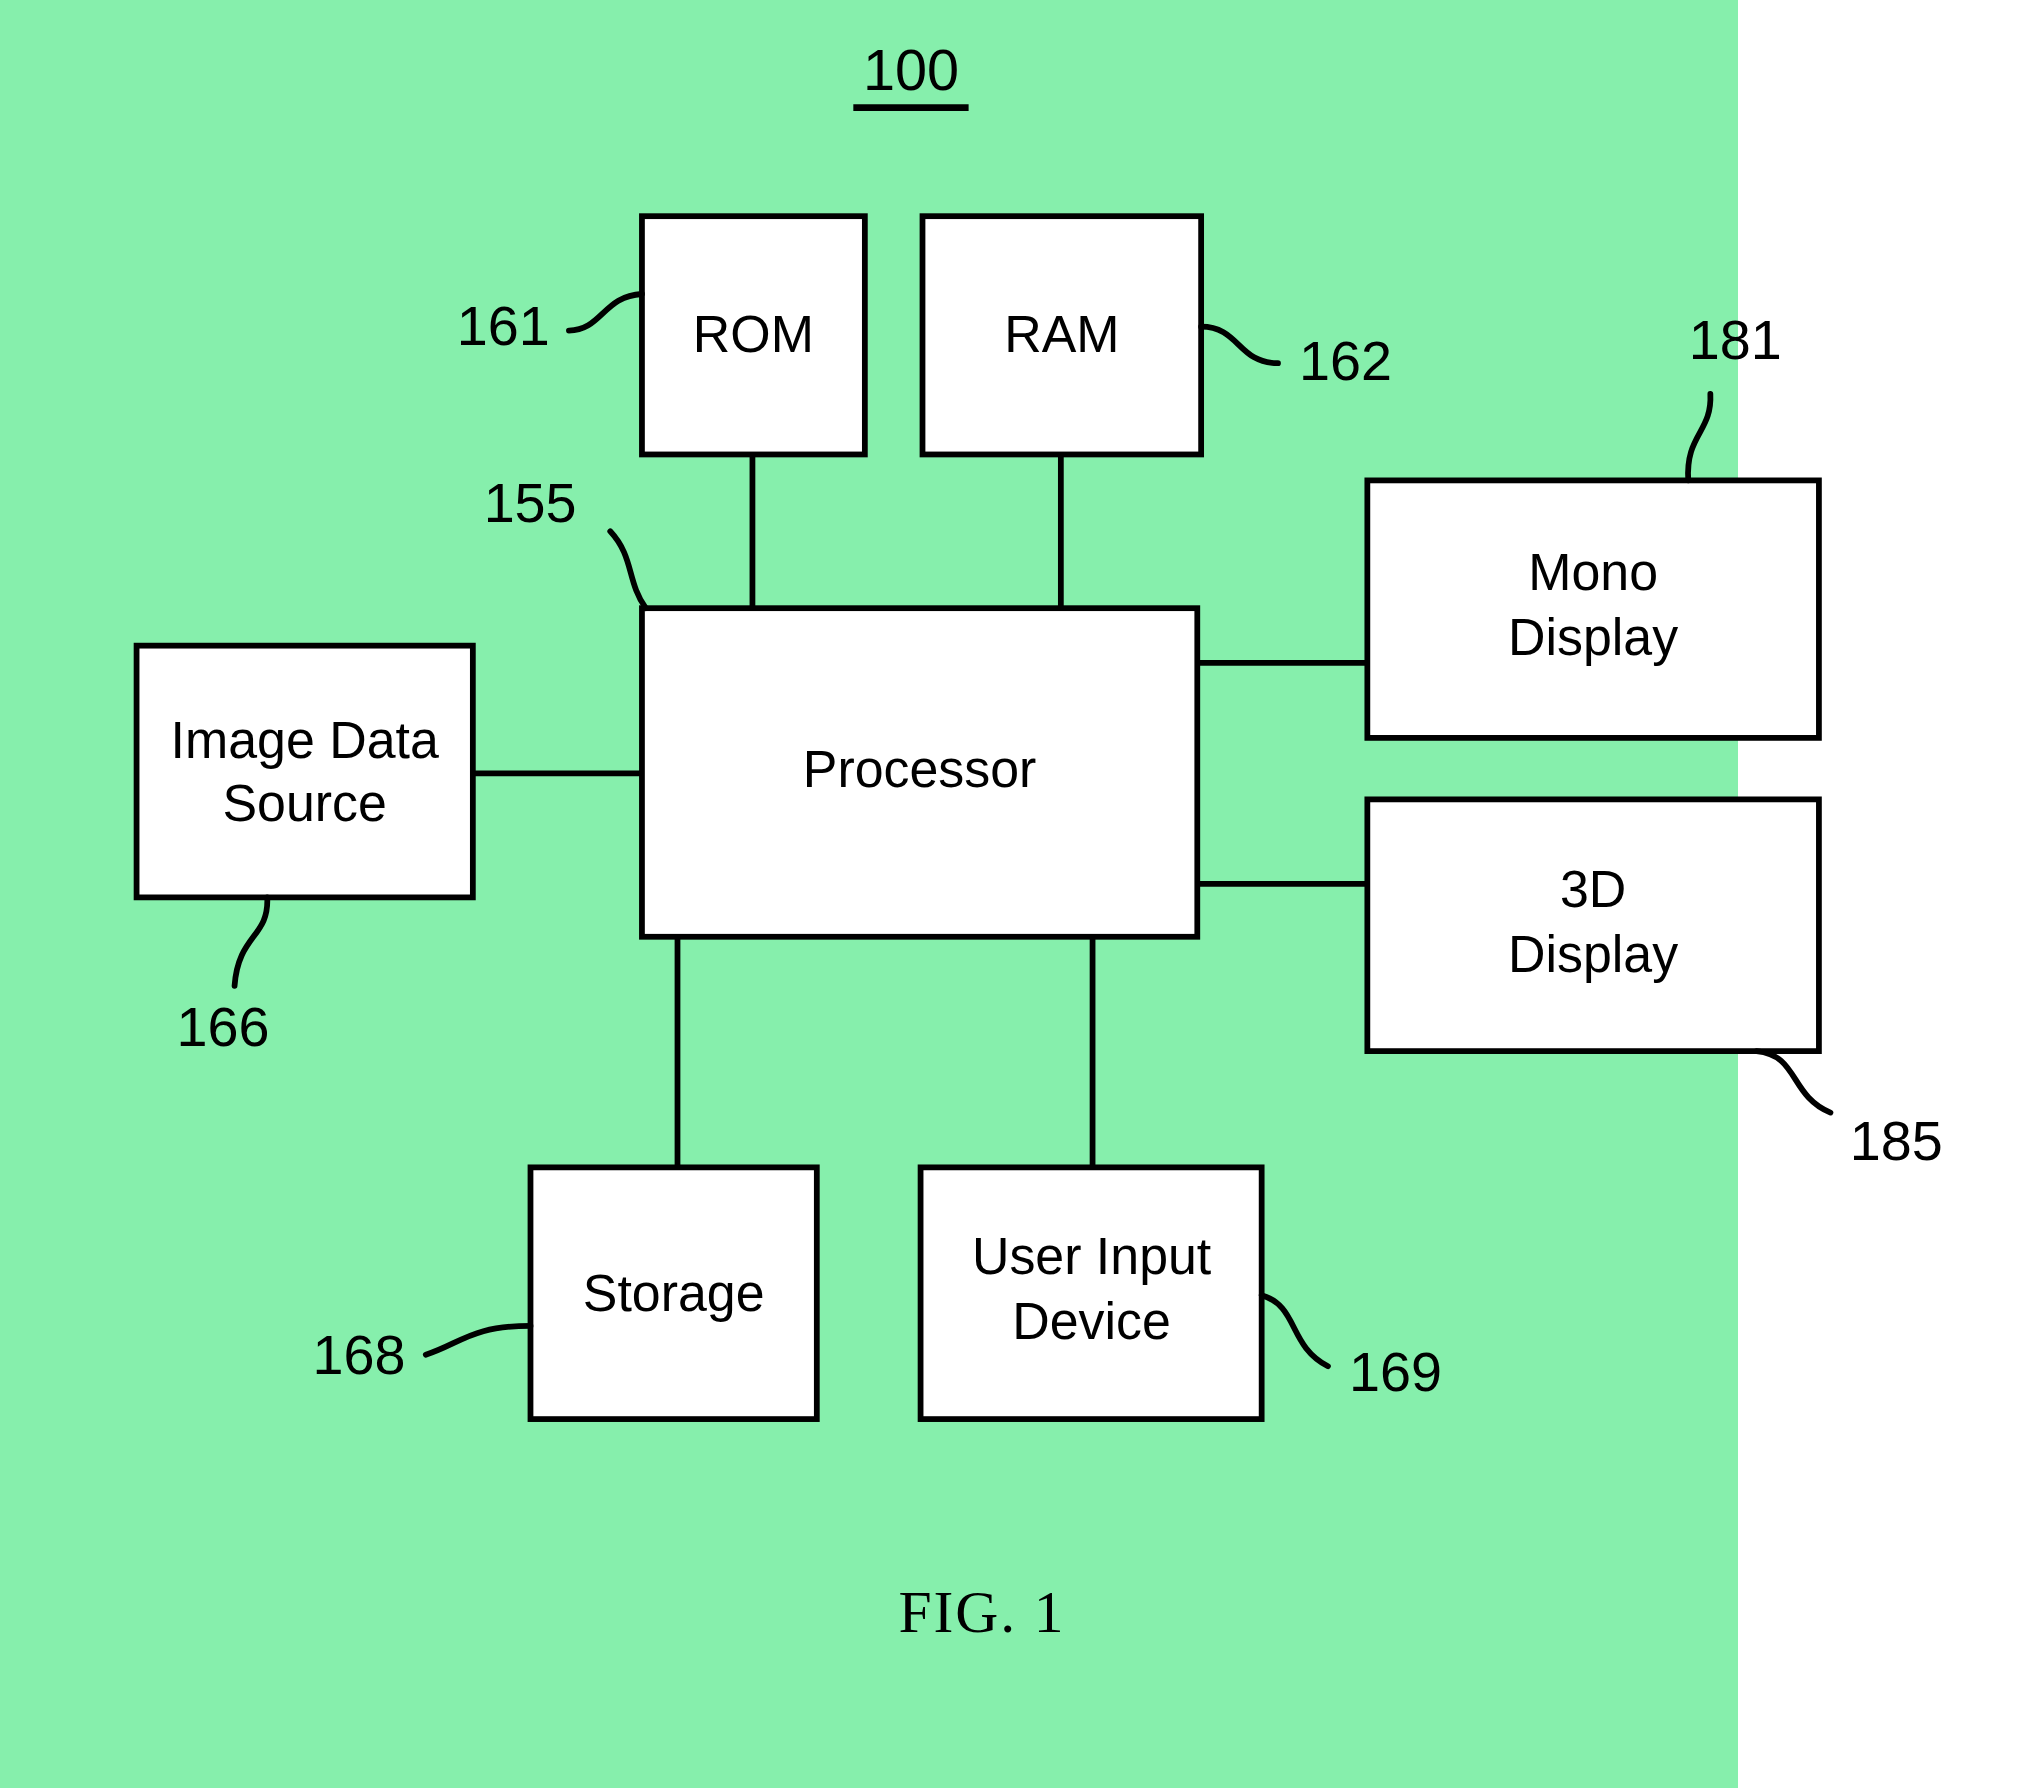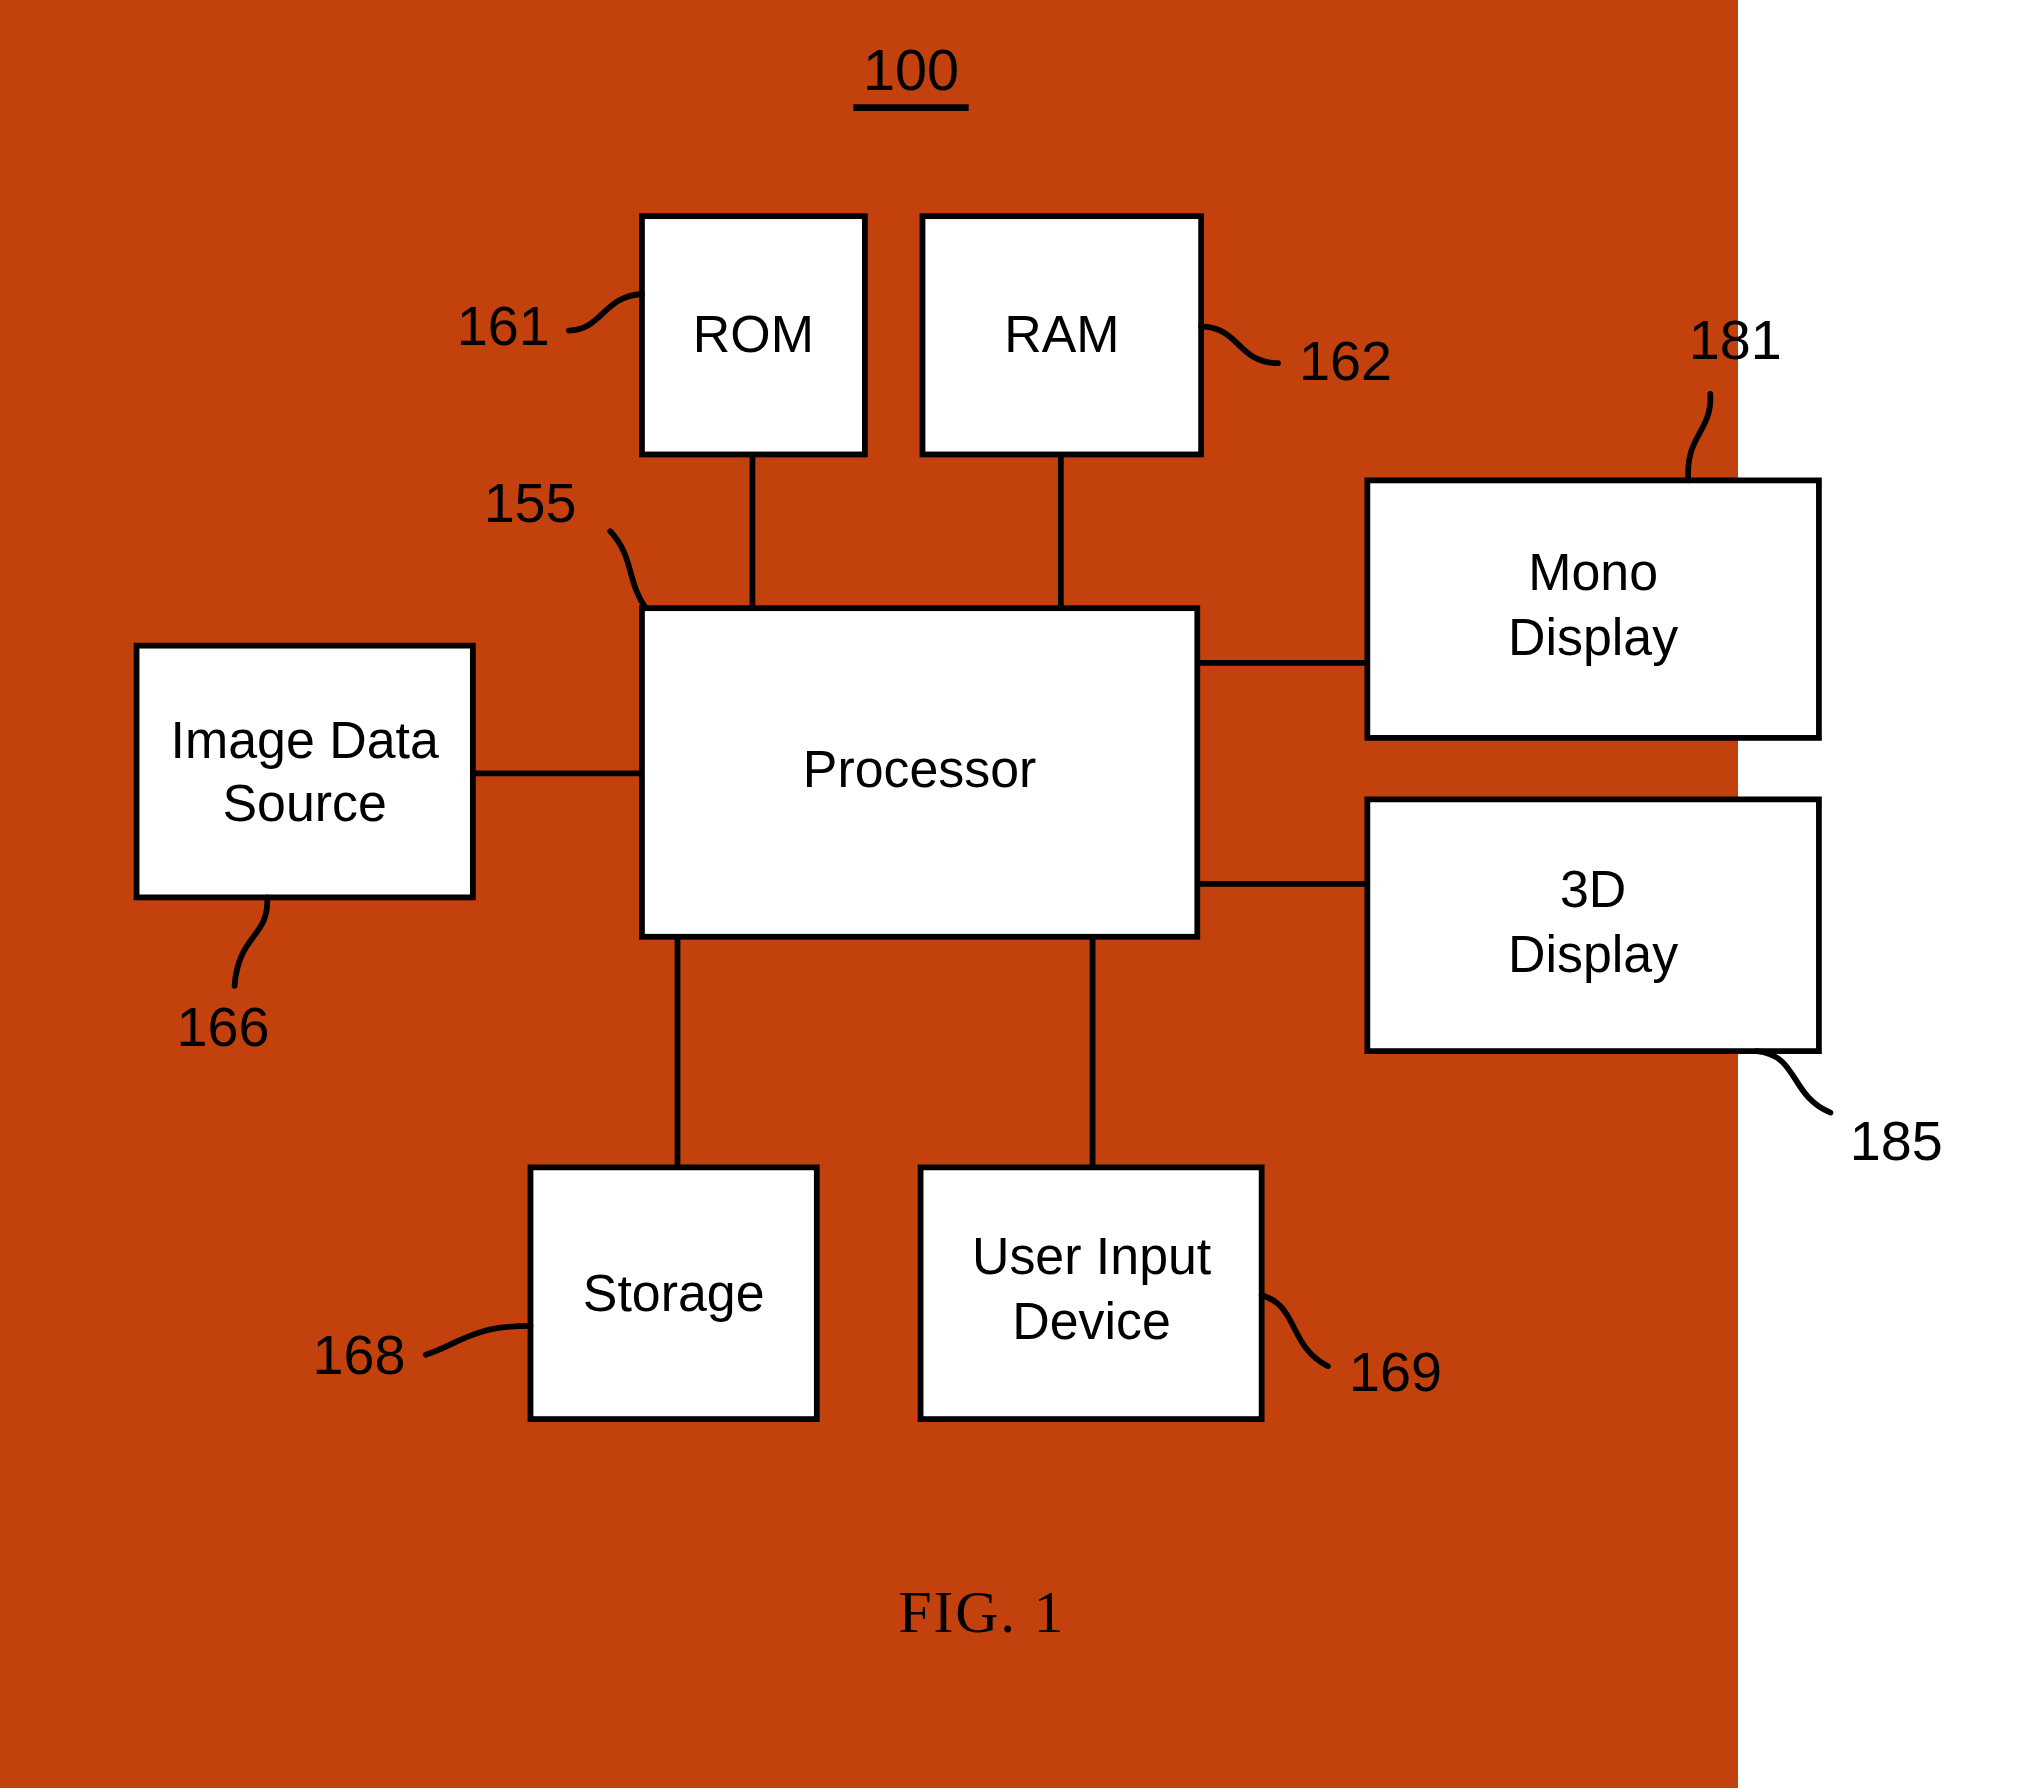--- a/index.html
+++ b/index.html
@@ -12,21 +12,21 @@
     width: 2041px;
     height: 1789px;
     overflow: hidden;
     font-family: "Liberation Sans", sans-serif;
     color: #000000;
   }
   #figure-root {
     position: relative;
     width: 1738px;
     height: 1789px;
-    background: #c2410c;
+    background: #86efac;
     text-decoration: underline;
   }
   svg#diagram {
     display: block;
     width: 2041px;
     height: 1789px;
   }
   .box-rect {
     fill: #ffffff;
     stroke: #000000;

